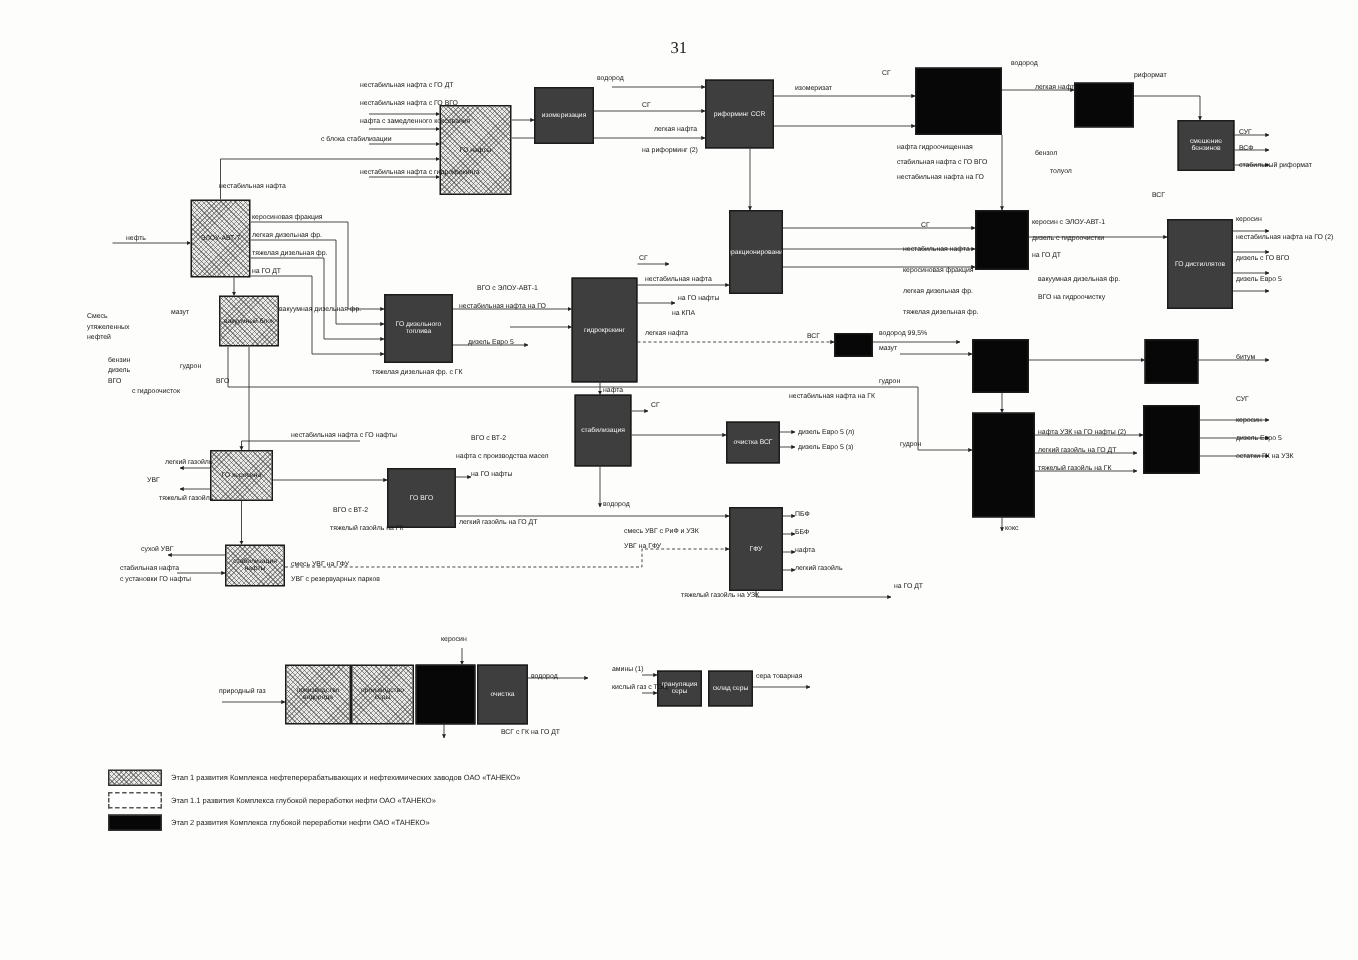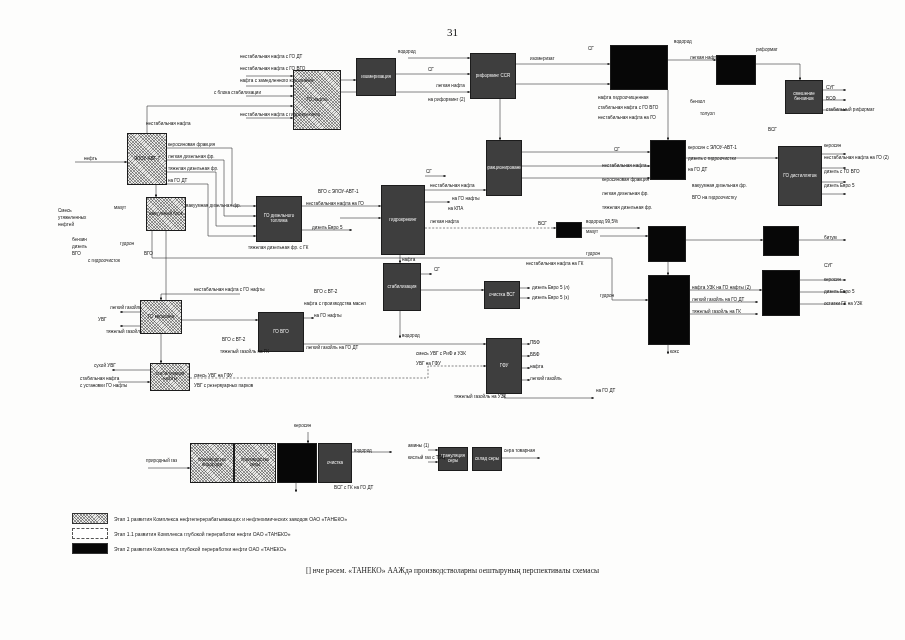--- a/index.html
+++ b/index.html
@@ -322,15 +322,14 @@
     <div class="lrow">
       <span class="lswatch dashed"></span>
       <span class="ltext">Этап 1.1 развития Комплекса глубокой переработки нефти ОАО «ТАНЕКО»</span>
     </div>
     <div class="lrow">
       <span class="lswatch black"></span>
       <span class="ltext">Этап 2 развития Комплекса глубокой переработки нефти ОАО «ТАНЕКО»</span>
     </div>
   </div>
 
-  <div class="caption">[] нче рәсем. «ТАНЕКО» ААЖдә производстволарны оештыруның перспективалы схемасы</div>
 
 </div>
 
 </body></html>

